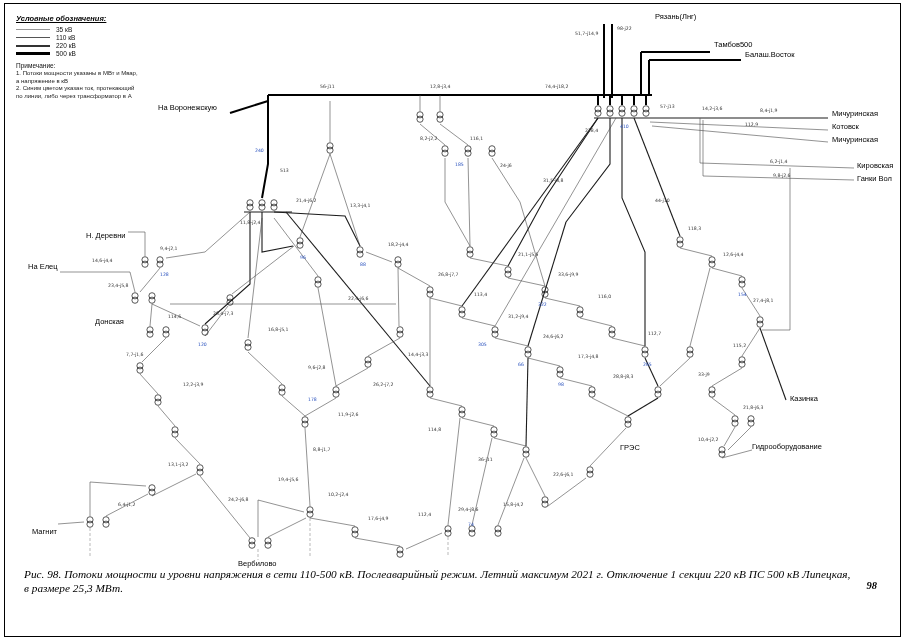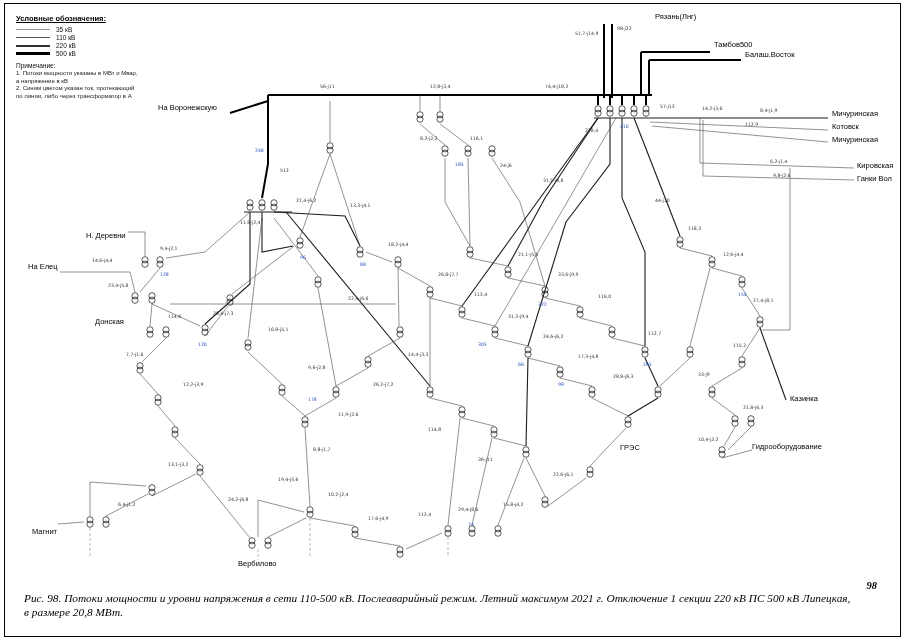--- a/index.html
+++ b/index.html
@@ -3,42 +3,42 @@
 <meta charset="utf-8">
 <style>
   html,body{margin:0;padding:0;background:#fff;}
   body{width:905px;height:640px;position:relative;overflow:hidden;
        font-family:"Liberation Sans",sans-serif;}
   .frame{position:absolute;left:4px;top:3px;right:4px;bottom:3px;
          border:1.4px solid #000;background:#fff;}
   svg#net{position:absolute;left:0;top:0;}
   
   .legend{position:absolute;left:16px;top:14px;width:170px;z-index:3;}
-  .legend-title{font-size:7.5px;font-weight:bold;text-decoration:underline;margin-bottom:3px;}
+  .legend-title{font-size:7.5px;font-weight:bold;text-decoration:underline;margin-bottom:3px;font-style:italic;}
   .legend-row{display:flex;align-items:center;height:7px;margin:1px 0;}
   .legend-line{display:inline-block;width:34px;margin-right:6px;}
   .kv35 {border-top:1px solid #999;}
   .kv110{border-top:1px solid #555;}
   .kv220{border-top:2px solid #333;}
   .kv500{border-top:3px solid #000;}
   .legend-label{font-size:6.5px;color:#111;}
   .notes-title{font-size:6.5px;margin-top:5px;margin-bottom:1px;color:#111;}
   .note-line{font-size:6px;line-height:7.5px;color:#222;}
   
   .edge{fill:none;}
   .v500{stroke:#000;stroke-width:2;}
   .v220{stroke:#1c1c1c;stroke-width:1.1;}
   .v110{stroke:#4a4a4a;stroke-width:0.6;}
   .v35{stroke:#8a8a8a;stroke-width:0.6;stroke-dasharray:3 2;}
   .tr{fill:none;stroke:#111;stroke-width:0.7;}
   .flow{font-family:"DejaVu Sans",sans-serif;font-size:4.6px;fill:#333;}
   .flow.blue{fill:#2a52be;}
   .station{font-family:"Liberation Sans",sans-serif;font-size:7.5px;fill:#000;}
   
-  .caption{position:absolute;left:24px;top:591px;width:860px;z-index:3;
+  .caption{position:absolute;left:24px;top:567px;width:860px;z-index:3;
            font-family:"Liberation Serif",serif;font-style:italic;
            font-size:11.3px;line-height:14px;color:#000;}
   .page-number{position:absolute;right:28px;top:580px;z-index:4;
            font-family:"Liberation Serif",serif;font-style:italic;
            font-weight:bold;font-size:10.5px;color:#000;}
 </style>
 </head>
 <body>
 
 <div class="frame"></div>
@@ -439,16 +439,16 @@
   <div id="legend-notes">
       <div class="note-line">1. Потоки мощности указаны в МВт и Мвар,</div>
       <div class="note-line">а напряжение в кВ</div>
       <div class="note-line">2. Синим цветом указан ток, протекающий</div>
       <div class="note-line">по линии, либо через трансформатор в А</div>
     </div>
 </div>
 
 <div class="caption" id="caption">
     <div class="caption-line">Рис.  98. Потоки мощности и уровни напряжения в сети 110-500 кВ. Послеаварийный режим. Летний максимум 2021 г. Отключение 1 секции 220 кВ ПС 500 кВ Липецкая,</div>
-    <div class="caption-line">в размере 20,8 МВт.</div>
+    <div class="caption-line">в размере 25,3 МВт.</div>
   </div>
 
 <div class="page-number">98</div>
 
 </body></html>

